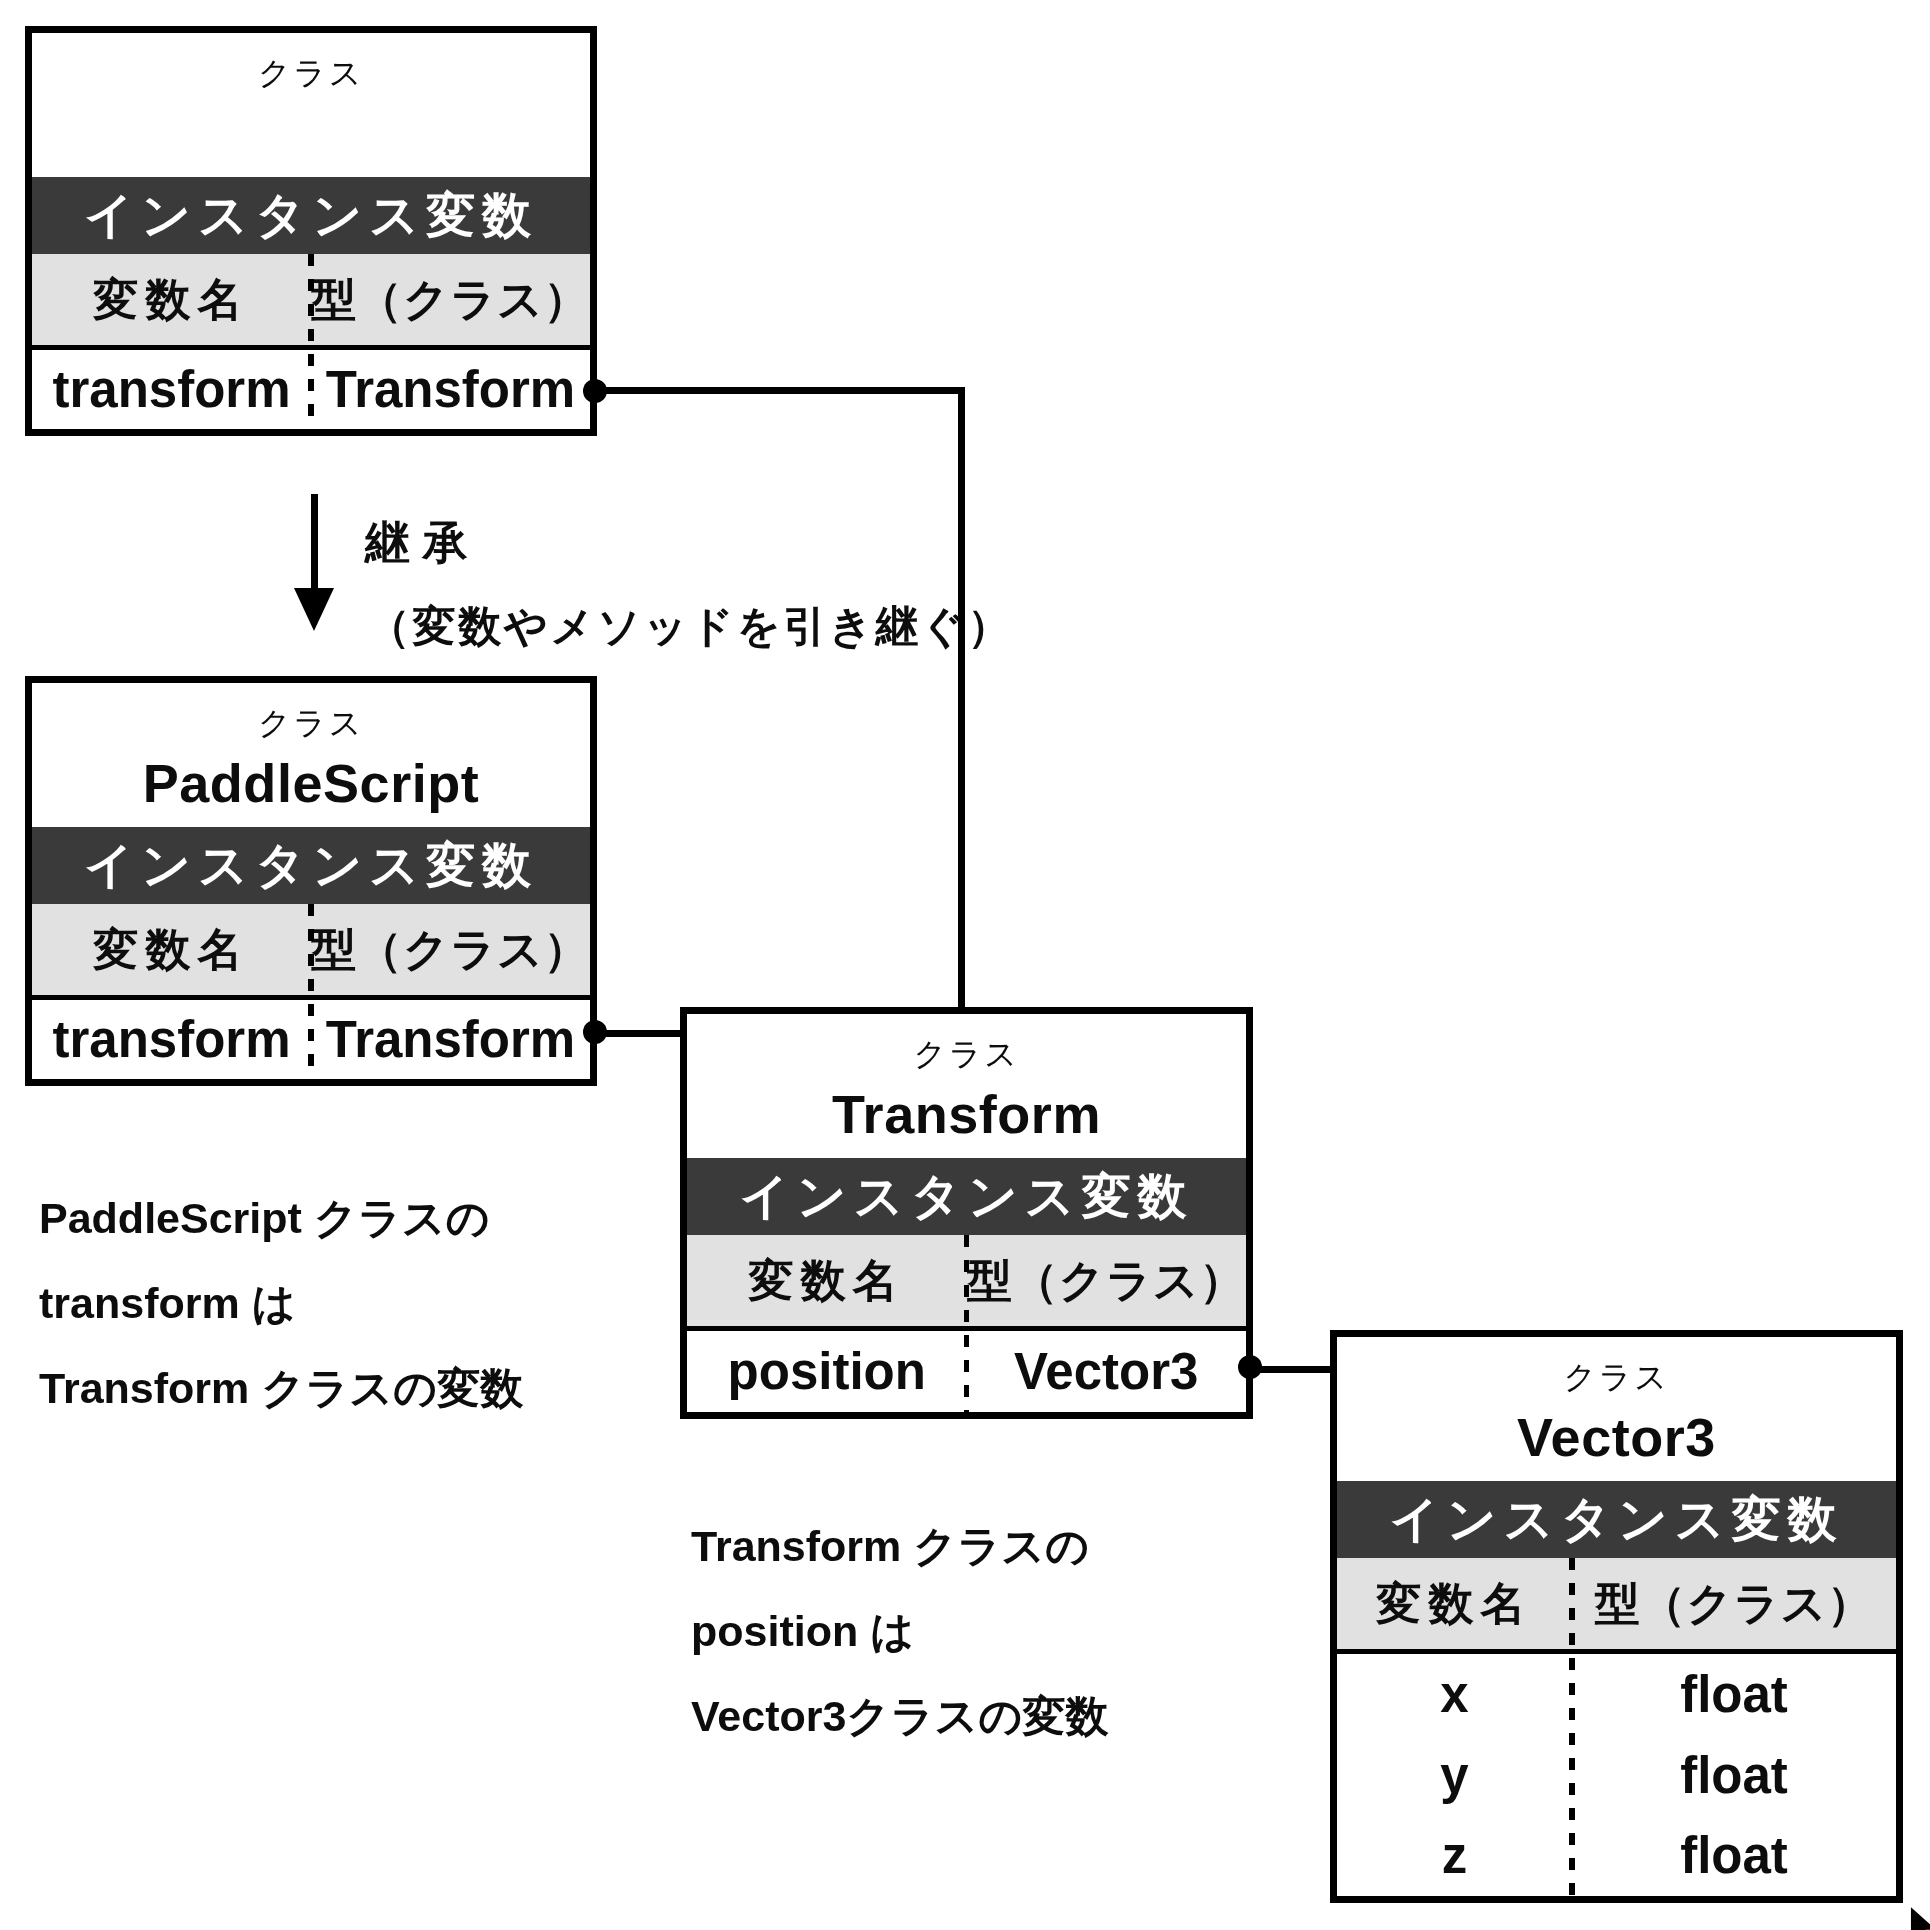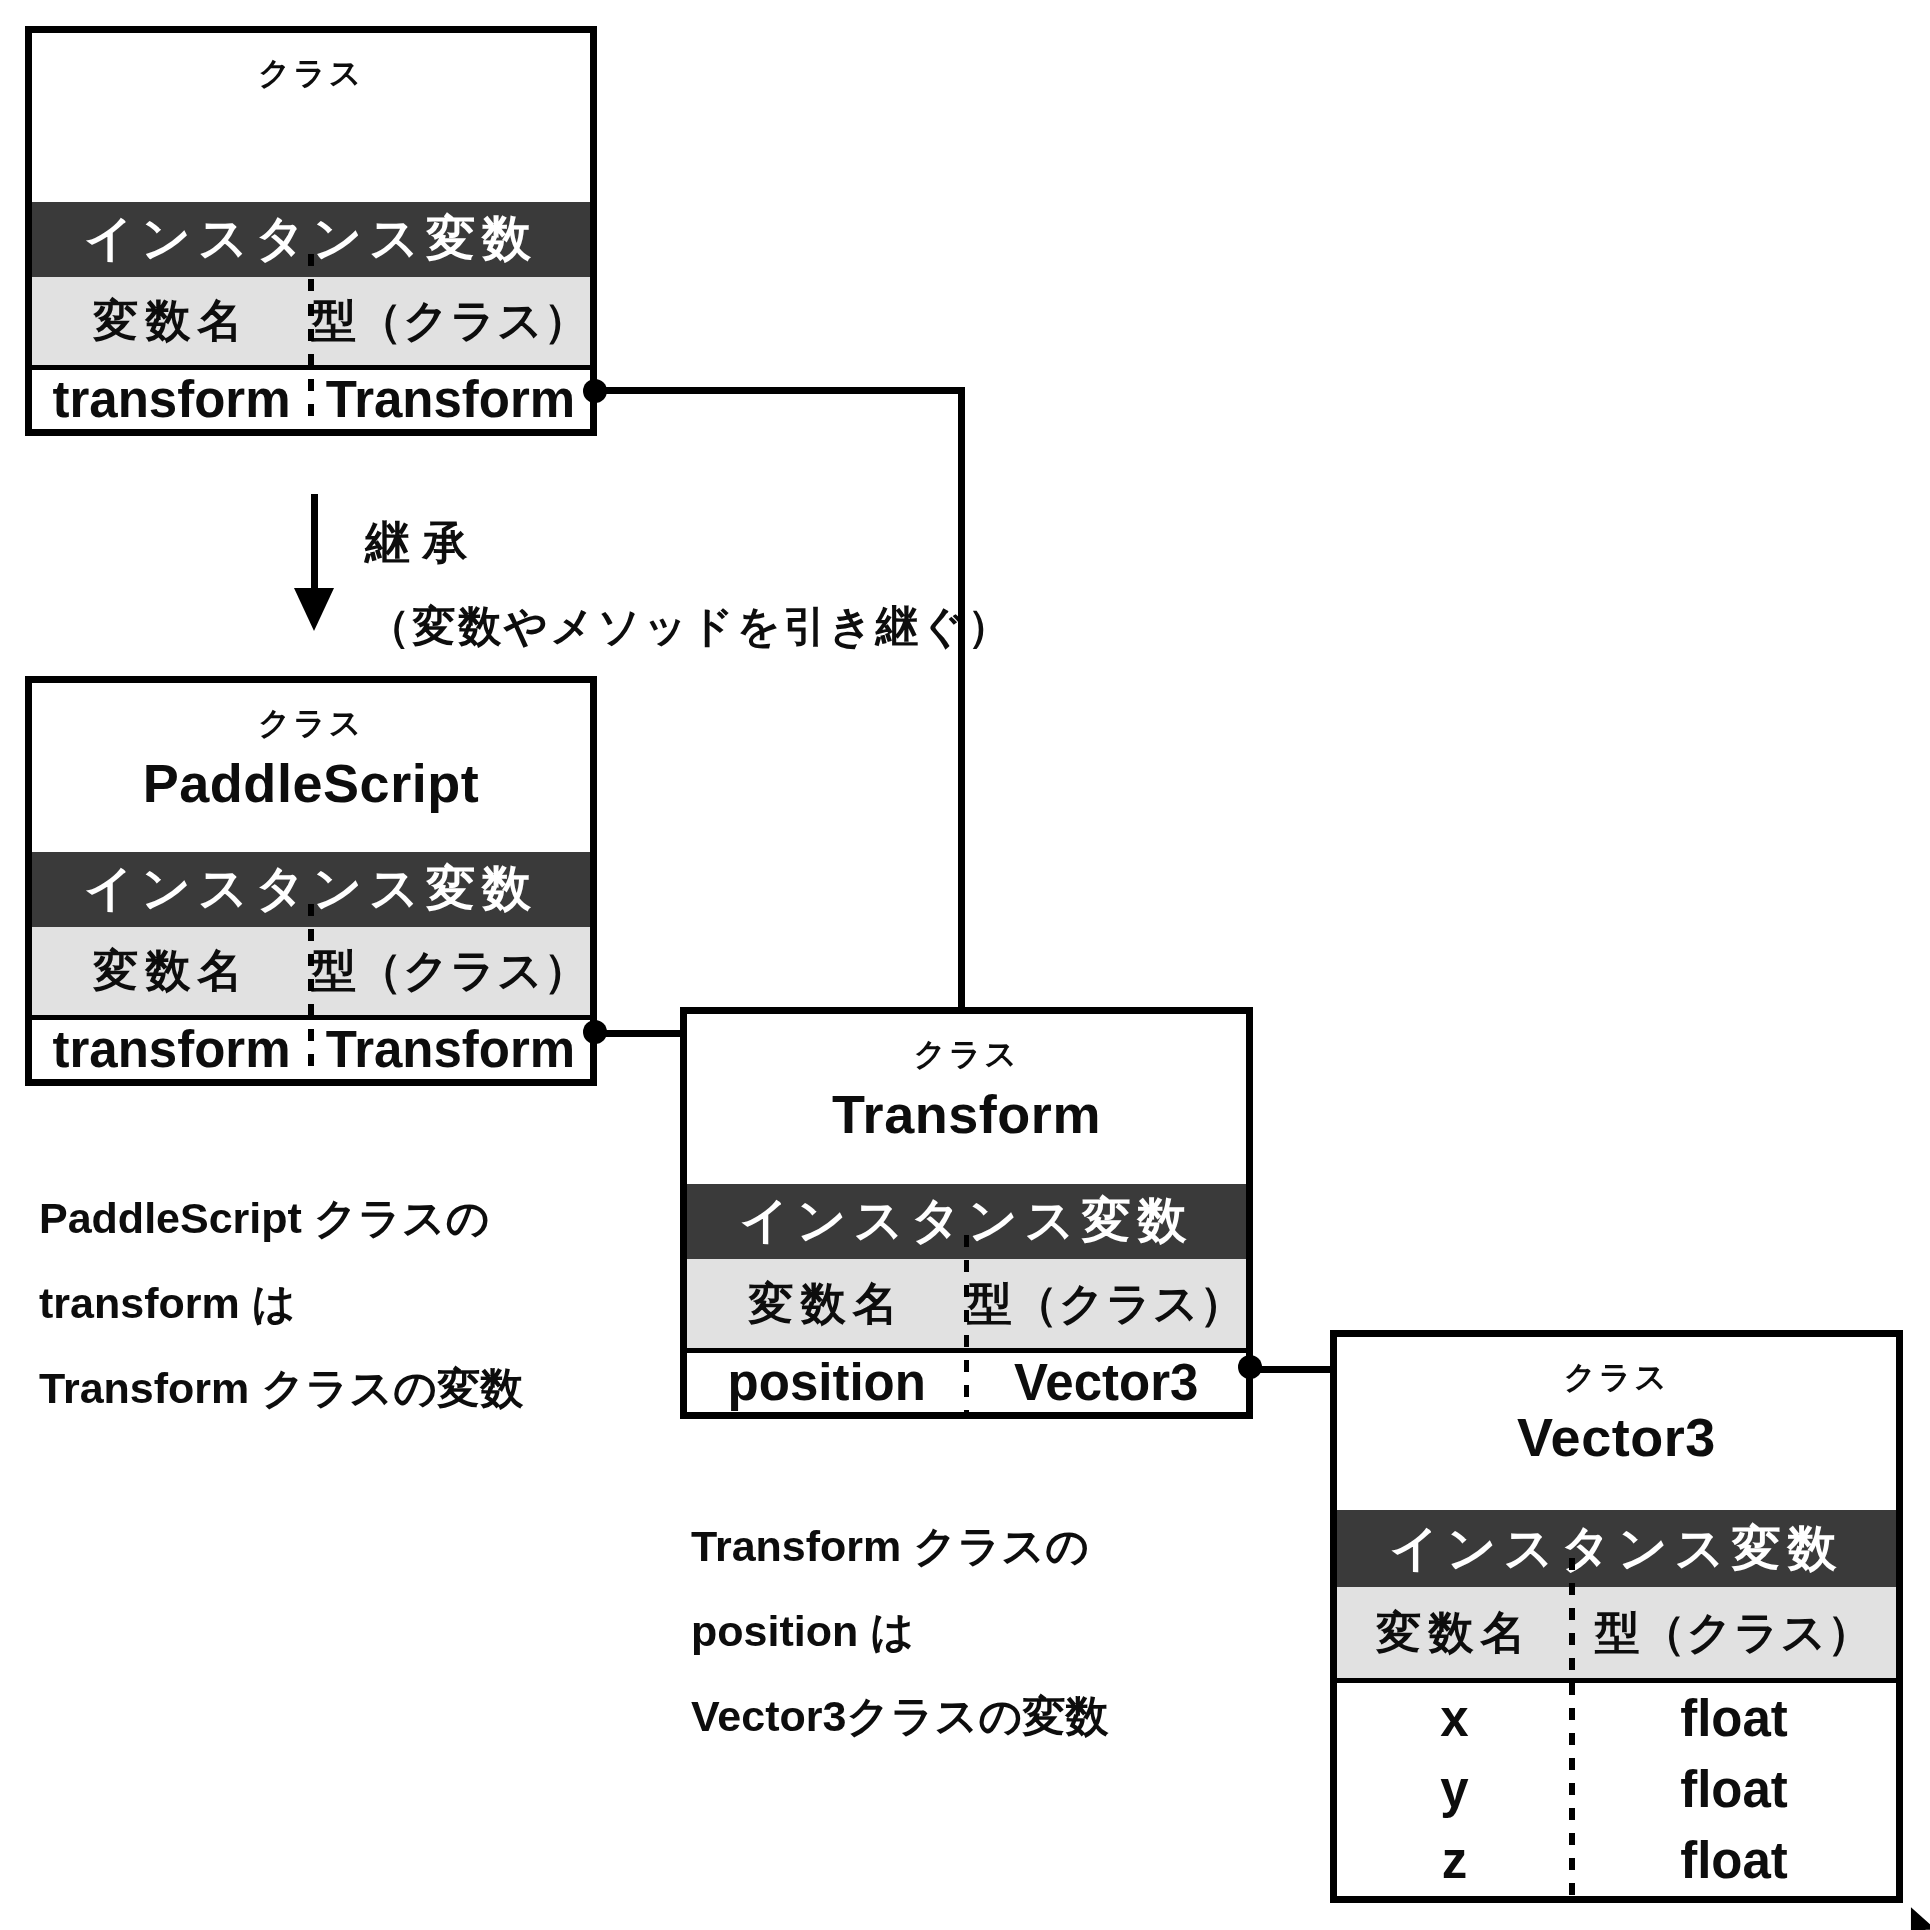--- a/index.html
+++ b/index.html
@@ -9,26 +9,26 @@
     font-family:"Liberation Sans","DejaVu Sans",sans-serif;
     color:var(--text,#0d0d0d);
   }
   
   .cb{
     position:absolute;background:#fff;
     border:7.5px solid var(--border,#000);
     box-sizing:border-box;display:flex;flex-direction:column;z-index:4;
   }
   .cb-title{height:144px;text-align:center;}
-  .cb-tag{margin-top:19px;font-size:32px;font-weight:700;letter-spacing:.08em;}
+  .cb-tag{margin-top:19px;font-size:32px;font-weight:400;letter-spacing:.08em;}
   .cb-name{margin-top:5.6px;font-size:54px;font-weight:700;letter-spacing:.01em;}
   .cb-header{
     height:77px;background:var(--header-bg,#3a3a3a);color:var(--header-text,#fff);
     display:flex;align-items:center;justify-content:center;
-    font-size:49px;font-weight:700;letter-spacing:.14em;margin-top:29px;
+    font-size:49px;font-weight:700;letter-spacing:.14em;
   }
   .cb-cols{
     height:96px;background:var(--colhead-bg,#e1e1e1);
     border-bottom:5.6px solid var(--border,#000);box-sizing:border-box;display:flex;
   }
   .cb-col{flex:1;display:flex;align-items:center;justify-content:center;
     font-size:45px;font-weight:700;letter-spacing:.16em;}
   .cb-col-type{letter-spacing:.02em;}
   .cb-rows{flex:1;display:flex;flex-direction:column;}
   .cb-row{flex:1;display:flex;}

